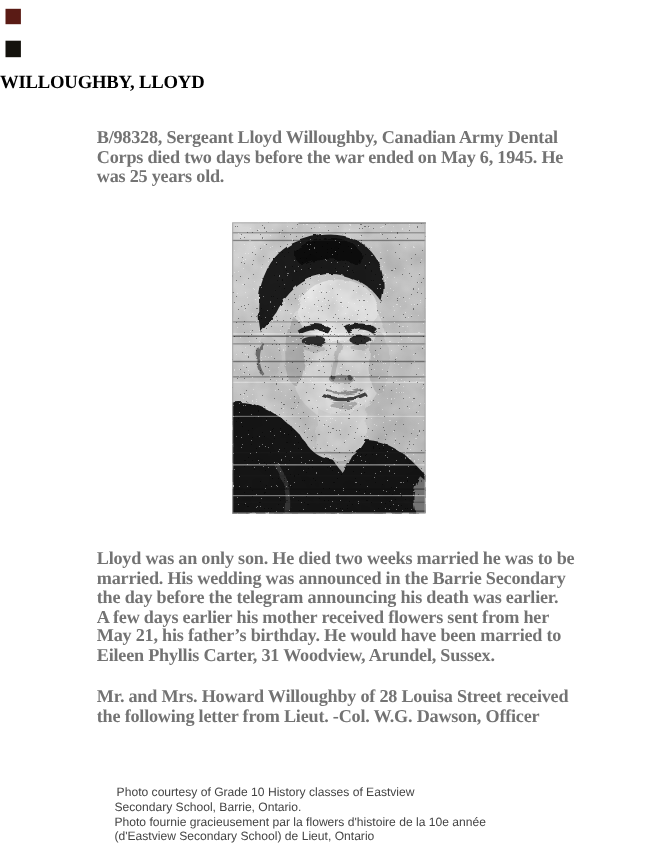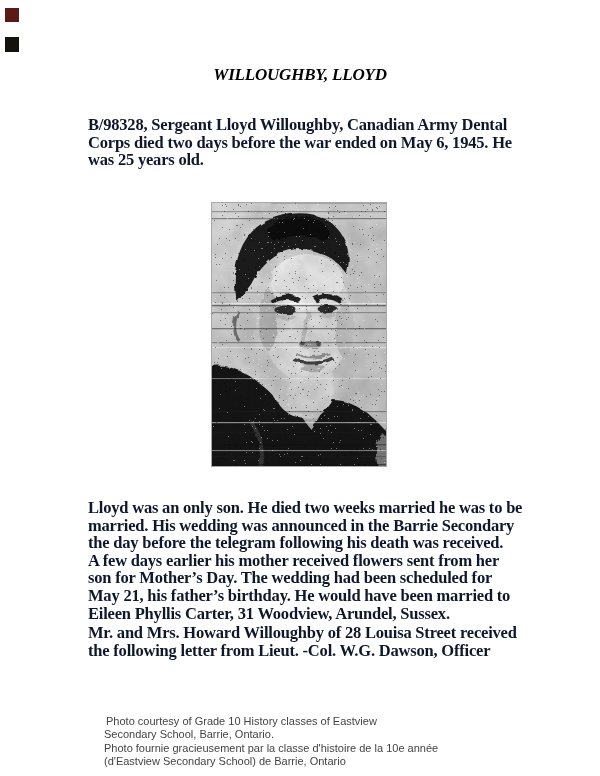--- a/index.html
+++ b/index.html
@@ -10,35 +10,33 @@
     background: #ffffff;
     overflow: hidden;
     font-family: "Liberation Serif", serif;
   }
   .mark { position: absolute; left: 5px; width: 14px; }
   .mark-top { top: 8px; height: 14px; background: #5a1b15; }
   .mark-bottom { top: 37px; height: 15px; background: #14120d; }
   .title {
     position: absolute;
     top: 65px; left: 0; width: 600px;
-    text-align: center;
     font-weight: bold;
     font-size: 17px;
     letter-spacing: -0.2px;
     color: #000;
-    font-style: italic;
   }
   .para {
     position: absolute;
     left: 88px;
     font-weight: bold;
     font-size: 16.5px;
     line-height: 17.6px;
     letter-spacing: -0.2px;
-    color: #0f172a;
+    color: #737373;
     white-space: nowrap;
   }
   .para-intro { top: 116px; }
   .para-story { top: 499px; }
   .para-letter { top: 624px; }
   .photo {
     position: absolute;
     left: 211px; top: 202px;
     width: 176px; height: 265px;
   }
@@ -159,36 +157,35 @@
       <rect width="175" height="265" filter="url(#speckDark)" opacity="0.42"></rect>
       <rect width="175" height="265" filter="url(#speckLight)" opacity="0.40"></rect>
       <rect x="60" y="0" width="115" height="1.5" fill="#555" opacity="0.6"></rect>
       <rect x="0.5" y="0.5" width="174" height="264" fill="none" stroke="#a8a8a8" stroke-width="1"></rect>
     </svg>
   </div>
 
   <div class="para para-story">
     <div>Lloyd was an only son. He died two weeks married he was to be</div>
     <div>married. His wedding was announced in the Barrie Secondary</div>
-    <div>the day before the telegram following his death was received.</div>
+    <div>the day before the telegram announcing his death was earlier.</div>
     <div>A few days earlier his mother received flowers sent from her</div>
-    <div>son for Mother’s Day. The wedding had been scheduled for</div>
     <div>May 21, his father’s birthday. He would have been married to</div>
     <div>Eileen Phyllis Carter, 31 Woodview, Arundel, Sussex.</div>
   </div>
 
   <div class="para para-letter">
     <div>Mr. and Mrs. Howard Willoughby of 28 Louisa Street received</div>
     <div>the following letter from Lieut. -Col. W.G. Dawson, Officer</div>
   </div>
 
   <div class="footer">
     <div class="caption-en">
       <div class="cap-line-first">Photo courtesy of Grade 10 History classes of Eastview</div>
       <div>Secondary School, Barrie, Ontario.</div>
     </div>
     <div class="caption-fr">
-      <div>Photo fournie gracieusement par la classe d'histoire de la 10e année</div>
-      <div>(d'Eastview Secondary School) de Barrie, Ontario</div>
+      <div>Photo fournie gracieusement par la flowers d'histoire de la 10e année</div>
+      <div>(d'Eastview Secondary School) de Lieut, Ontario</div>
     </div>
   </div>
 
 </div>
 
 </body></html>

